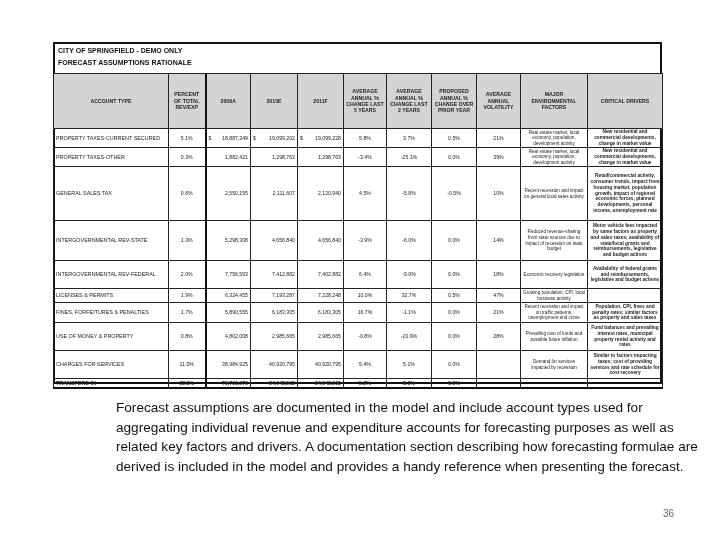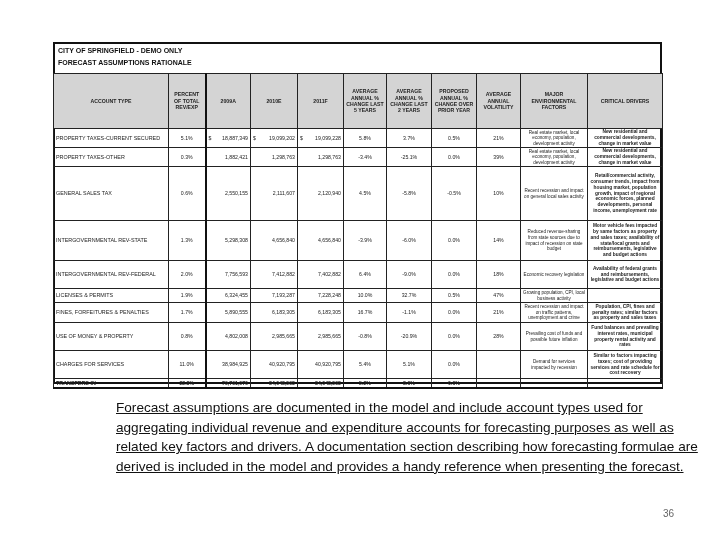--- a/index.html
+++ b/index.html
@@ -12,21 +12,21 @@
   table.grid th, table.grid td { border:1px solid #222; padding:0 2px; font-size:5.2px; line-height:6.4px; color:#222; overflow:hidden; }
   table.grid th { background:#d4d4d4; font-weight:bold; text-align:center; height:54px; border-top:1.5px solid #222; }
   table.grid td.acct { text-align:left; font-size:5.4px; white-space:nowrap; }
   table.grid td.num { text-align:center; }
   table.grid td.money { text-align:right; white-space:nowrap; }
   table.grid td.txt { text-align:center; font-size:4.6px; line-height:5.6px; }
   table.grid td.drv { text-align:center; font-size:4.8px; line-height:5.8px; font-weight:bold; }
   table.grid td.money .cur { float:left; }
   table.grid tr.last td { border-bottom:2px solid #111; font-weight:bold; }
   .thick-l { border-left:2px solid #111 !important; }
-  .body-text { position:absolute; left:116px; top:398px; width:590px; font-family:"Liberation Sans", sans-serif; font-size:13.6px; line-height:19.5px; color:#111;text-decoration:underline; }
+  .body-text { position:absolute; left:116px; top:398px; width:590px; font-family:"Liberation Sans", sans-serif; font-size:13.6px; line-height:19.5px; color:#111; }
   .page-num { position:absolute; left:663px; top:508px; font-size:10px; color:#666; }
 </style>
 </head>
 <body>
 
 <div class="sheet">
   <div class="sheet-title t1">CITY OF SPRINGFIELD - DEMO ONLY</div>
   <div class="sheet-title t2">FORECAST ASSUMPTIONS RATIONALE</div>
 
   <table class="grid">

